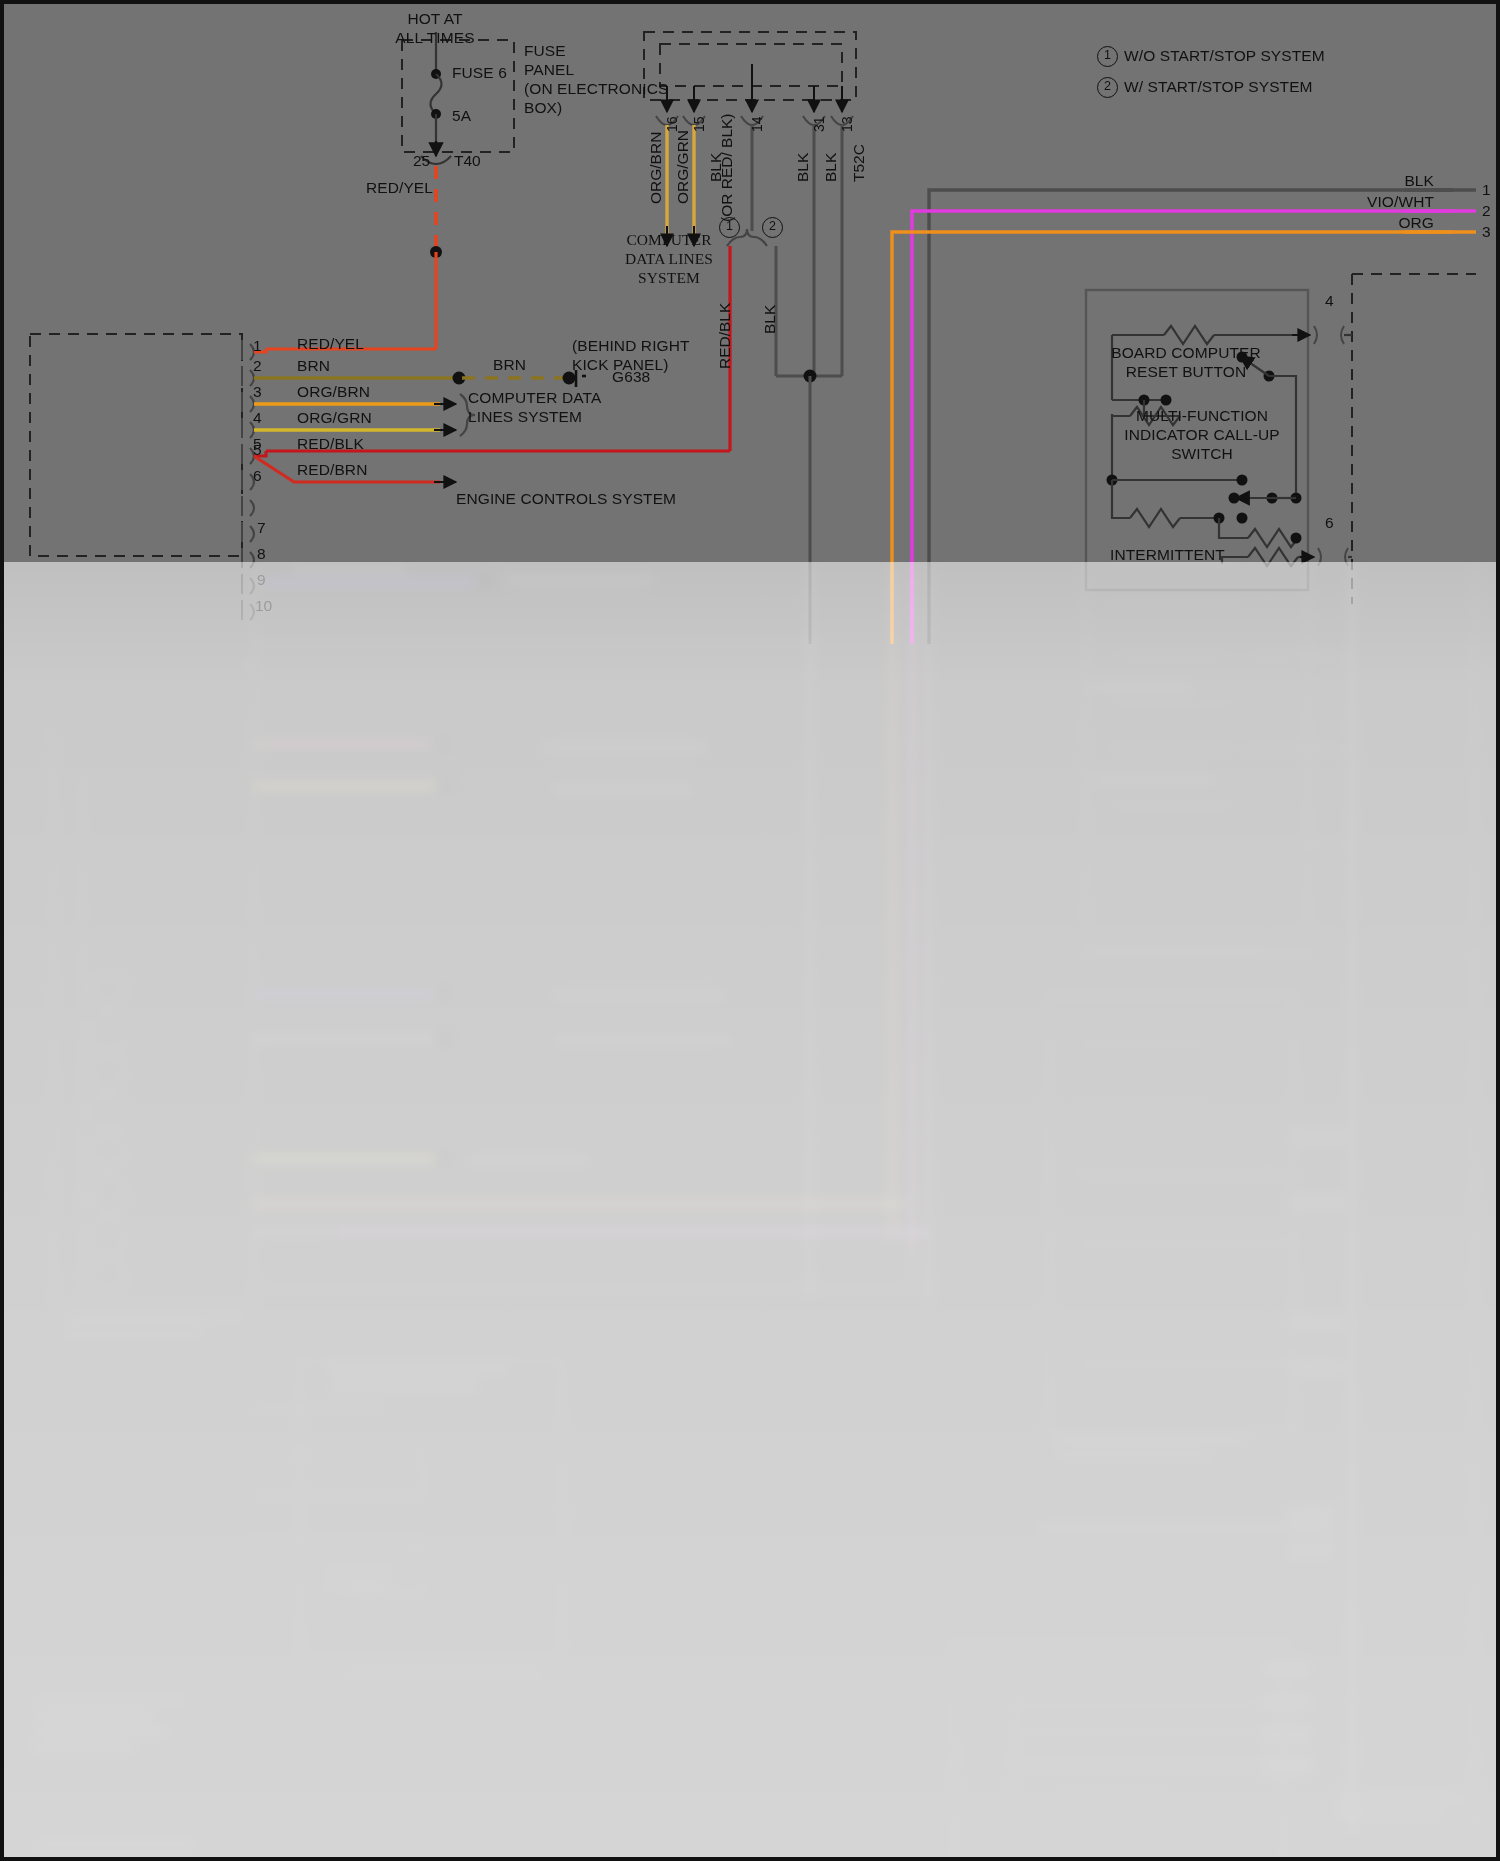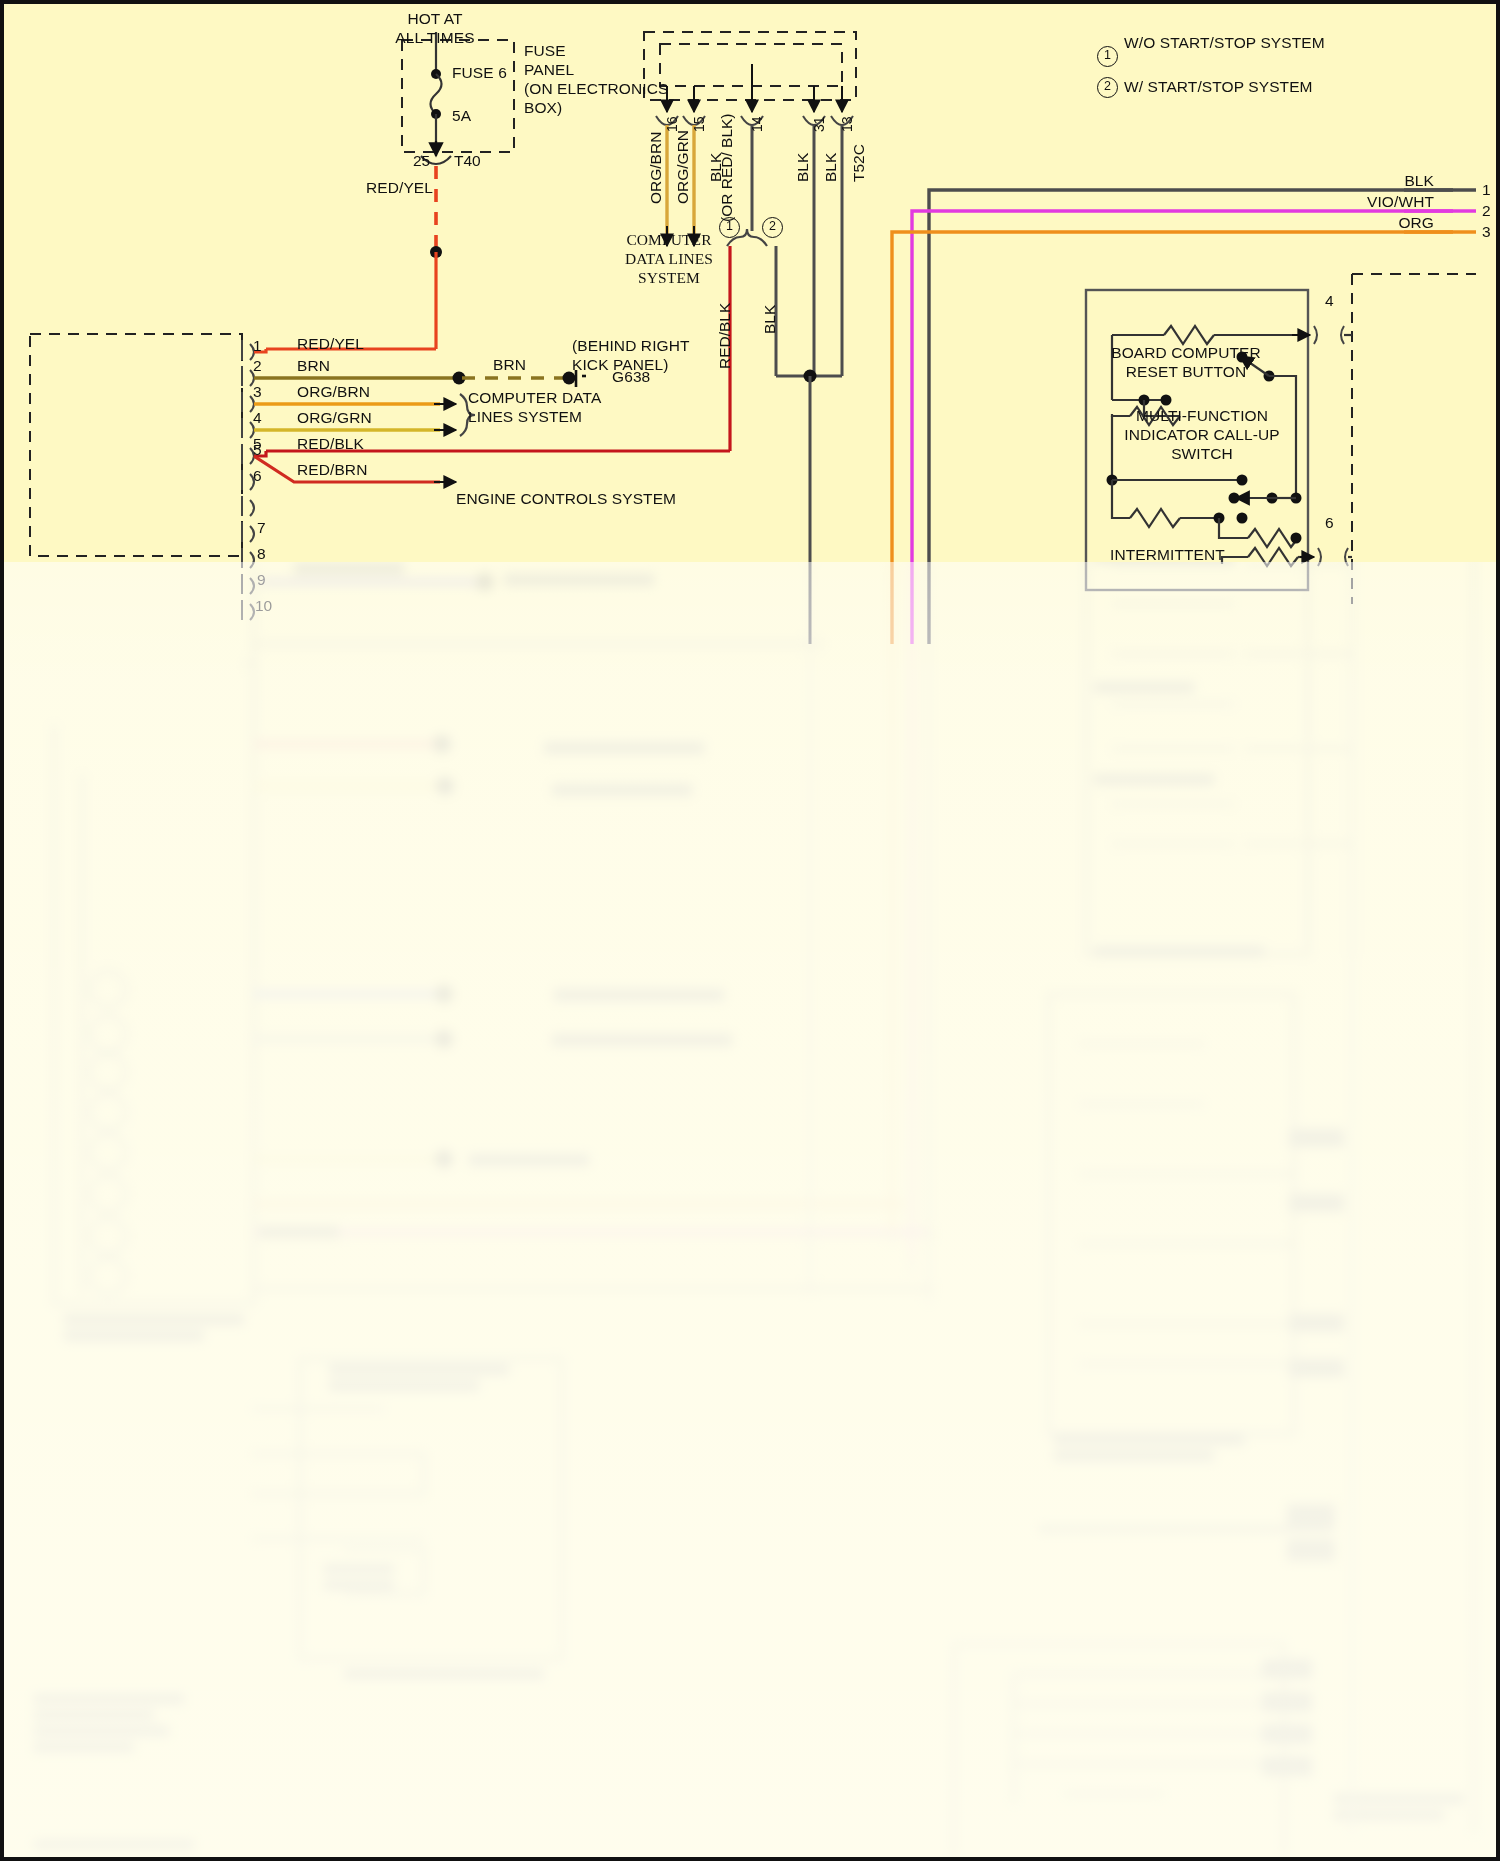--- a/index.html
+++ b/index.html
@@ -1,21 +1,21 @@
 <!DOCTYPE html>
 <html><head>
 <meta charset="utf-8">
 <title>Wiring Diagram</title>
 <style>
   html,body{margin:0;padding:0;background:#ffffff;}
   body{font-family:"Liberation Sans","DejaVu Sans",sans-serif;}
   #page{
     position:relative;
     width:1500px;height:1861px;
-    background:#fef9c3;
+    background:#737373;
     border:4px solid #111;
     box-sizing:border-box;
     overflow:hidden;
   }
   #canvas{position:absolute;left:0;top:0;width:1492px;height:1853px;}
   .lbl{position:absolute;font-size:15.5px;color:#111;line-height:1.22;white-space:pre;letter-spacing:0.1px;}
   .lbl.c{text-align:center;}
   .lbl.r{text-align:right;}
   .vlbl{position:absolute;font-size:15.5px;color:#111;white-space:nowrap;
         transform-origin:0 0;transform:rotate(-90deg);}
@@ -285,21 +285,21 @@
 DATA LINES
 SYSTEM</div>
 
   <div class="circnum" style="left:715px;top:213px;">1</div>
   <div class="circnum" style="left:758px;top:213px;">2</div>
 
   <div class="vlbl" style="left:712px;top:365px;">RED/BLK</div>
   <div class="vlbl" style="left:757px;top:330px;">BLK</div>
 
   <div class="circnum" style="left:1093px;top:42px;">1</div>
-  <div class="lbl" style="left:1120px;top:30px;">W/O START/STOP SYSTEM</div>
+  <div class="lbl" style="left:1120px;top:43px;">W/O START/STOP SYSTEM</div>
   <div class="circnum" style="left:1093px;top:73px;">2</div>
   <div class="lbl" style="left:1120px;top:74px;">W/ START/STOP SYSTEM</div>
 
   <div class="num" style="left:249px;top:333px;">1</div>
   <div class="num" style="left:249px;top:353px;">2</div>
   <div class="num" style="left:249px;top:379px;">3</div>
   <div class="num" style="left:249px;top:405px;">4</div>
   <div class="num" style="left:249px;top:431px;">5</div>
   <div class="num" style="left:249px;top:434px;opacity:0;">5</div>
   <div class="num" style="left:249px;top:437px;">5</div>

